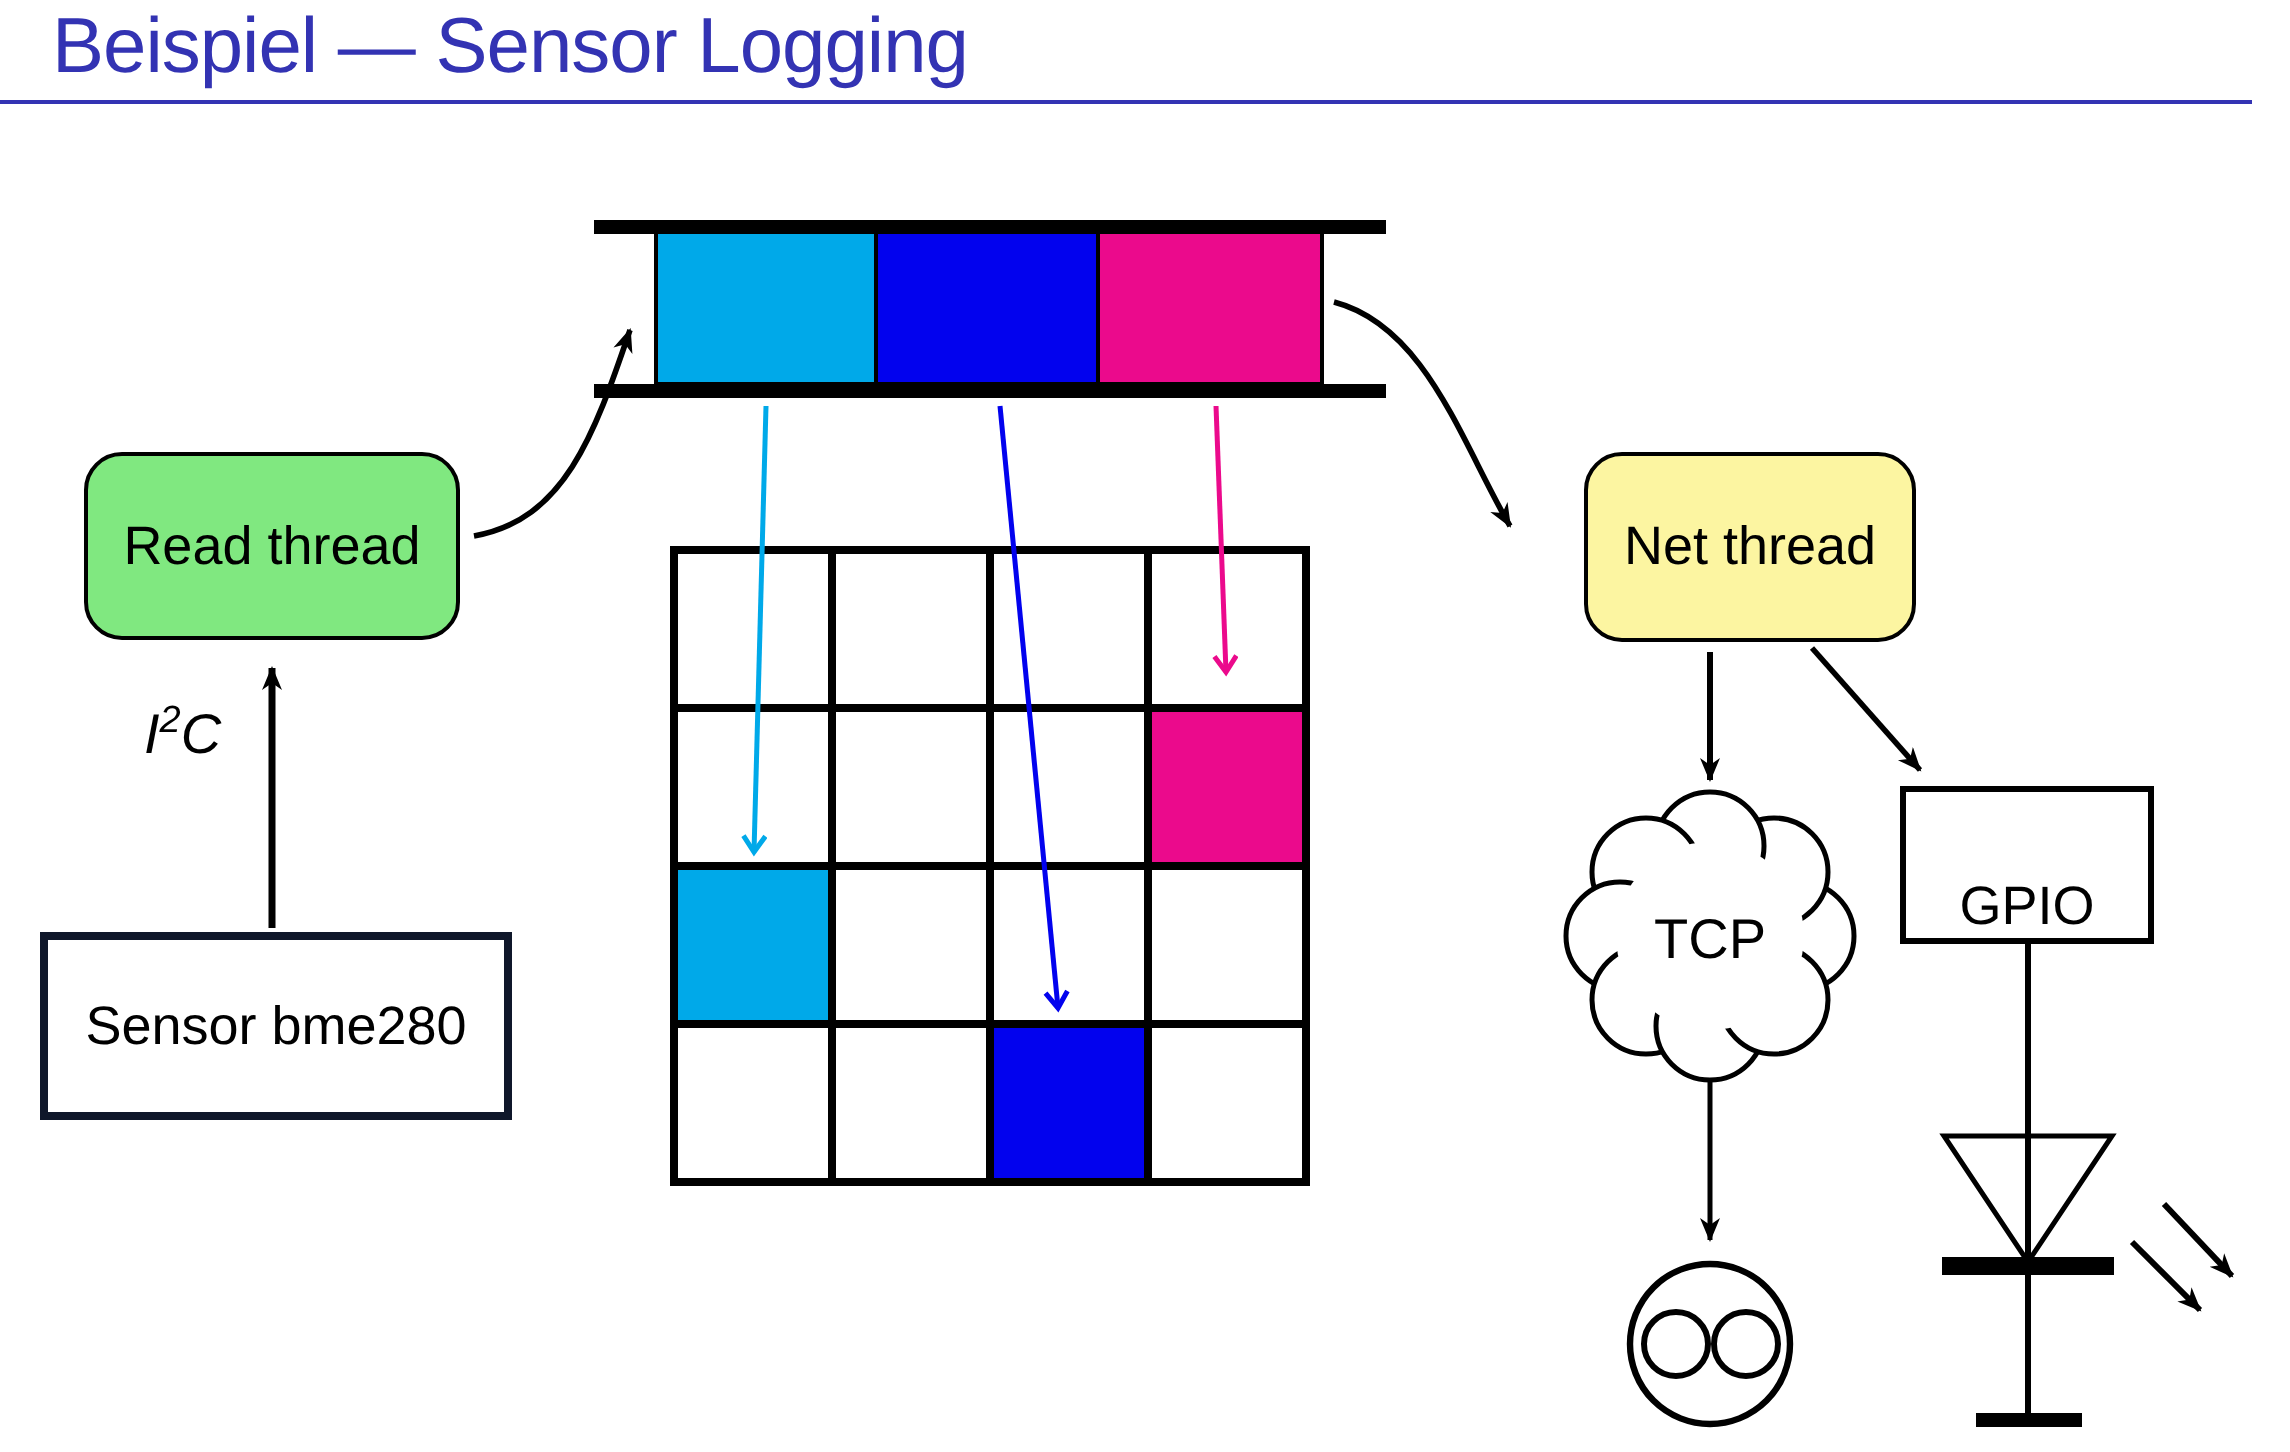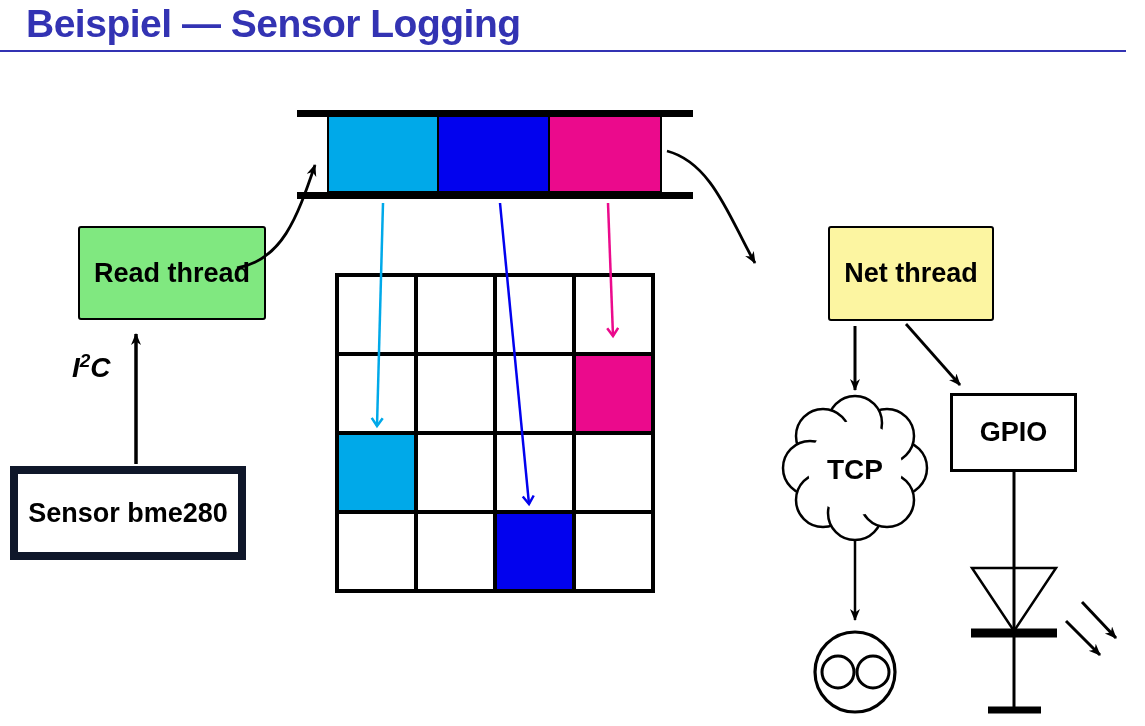--- a/index.html
+++ b/index.html
@@ -1,29 +1,29 @@
 <!DOCTYPE html>
 <html><head>
 <meta charset="utf-8">
 <style>
   html,body{margin:0;padding:0;background:#fff;}
   #canvas{position:relative;width:1126px;height:726px;background:#fff;overflow:hidden;
-          font-family:"Liberation Sans",sans-serif;font-weight:bold;}
+          font-family:"Liberation Sans",sans-serif;}
   .abs{position:absolute;box-sizing:border-box;}
   #title{left:26px;top:2px;font-size:39px;letter-spacing:-0.5px;}
   #title-rule{left:0;top:50px;width:1145px;height:2px;}
   .bar{background:#000;}
   .slot{top:112px;height:81px;border:2px solid #000;}
   .rbox{display:flex;align-items:center;justify-content:center;
         font-size:27px;color:#000;background:#fff;}
-  .rounded{border:2.5px solid #000;border-radius:3px;margin-left:36px;}
+  .rounded{border:2.5px solid #000;border-radius:19px;}
   #read-thread{left:42px;top:226px;width:188px;height:94px;}
   #net-thread{left:792px;top:226px;width:166px;height:95px;}
-  #sensor-box{left:10px;top:466px;width:236px;height:94px;border:8px solid #0f172a;}
-  #gpio-box{left:950px;top:393px;width:127px;height:79px;border:3px solid #000;}
+  #sensor-box{left:20px;top:466px;width:236px;height:94px;border:4px solid #0f172a;}
+  #gpio-box{left:950px;top:393px;width:127px;height:79px;border:3px solid #000;align-items:flex-end;}
   #i2c-label{left:72px;top:350px;font-size:28px;font-style:italic;}
   #i2c-label sup{font-size:19px;}
   #sparse-grid{left:335px;top:273px;width:320px;height:320px;background:#000;
      display:grid;grid-template-columns:repeat(4,1fr);grid-template-rows:repeat(4,1fr);
      padding:4px;gap:4px;}
   .cell{background:#fff;}
   #overlay{left:0;top:0;width:1145px;height:726px;pointer-events:none;}
   svg text{font-family:"Liberation Sans",sans-serif;}
 </style>
 </head>

